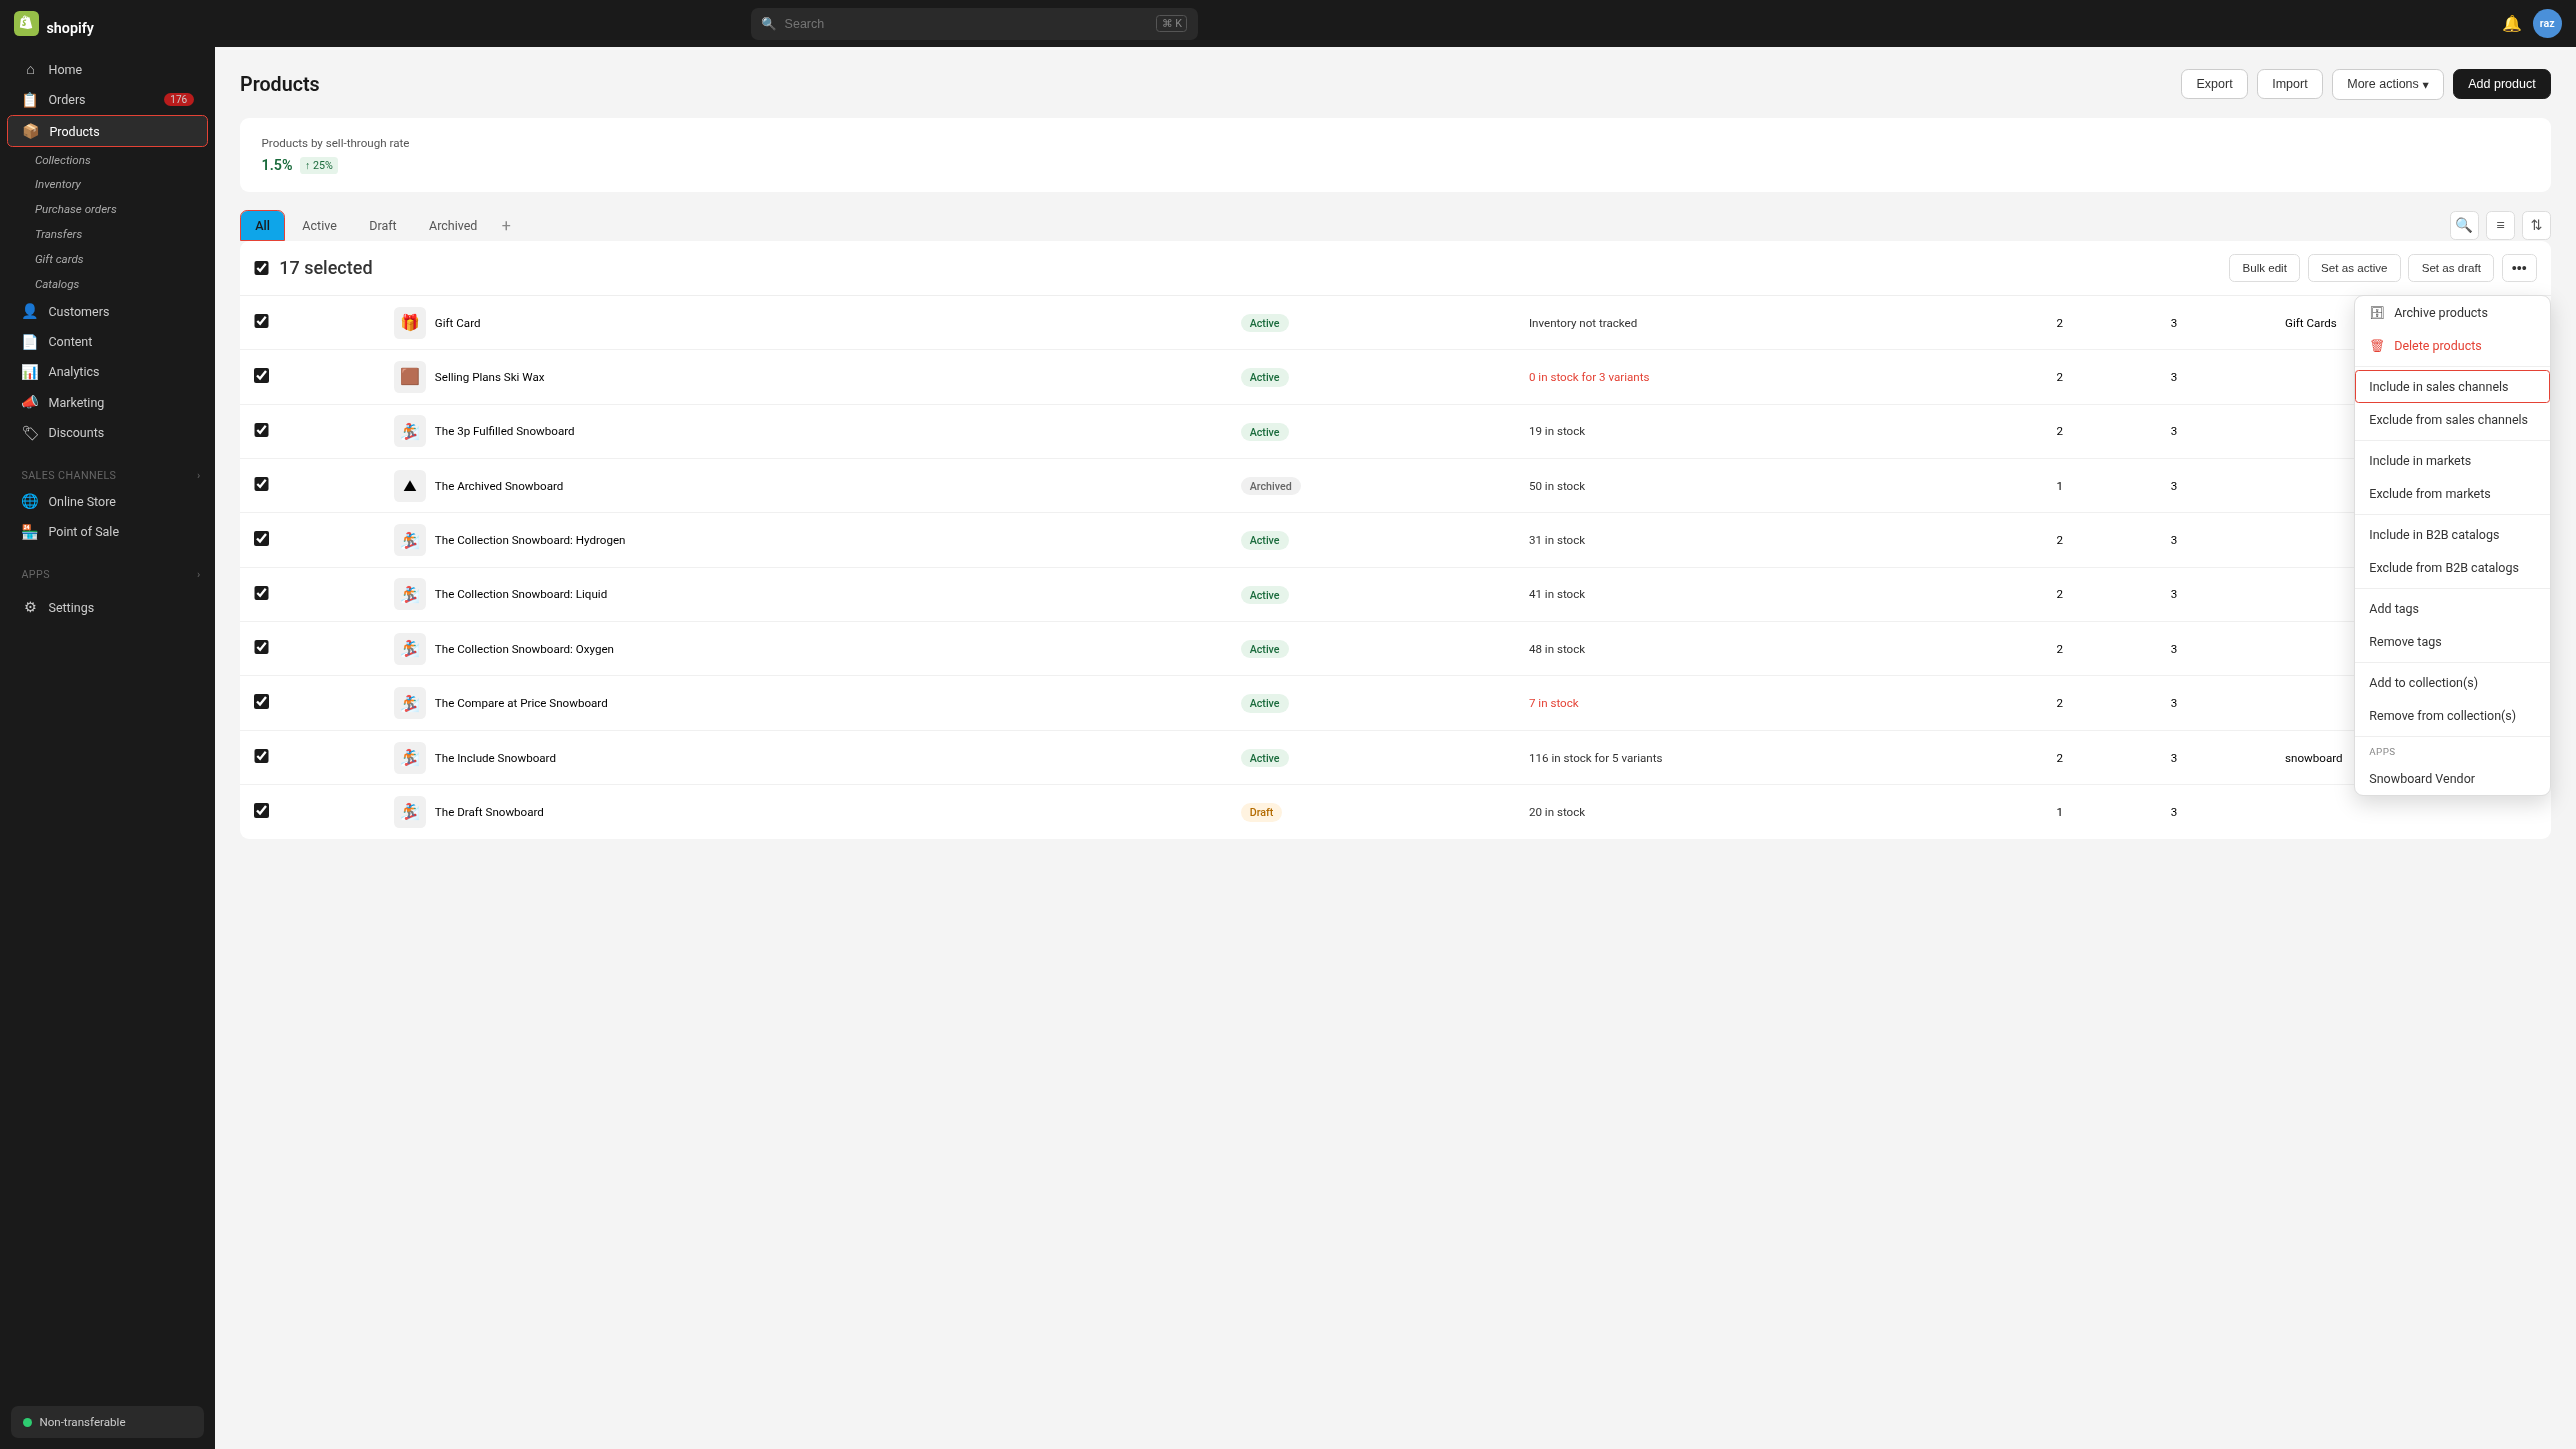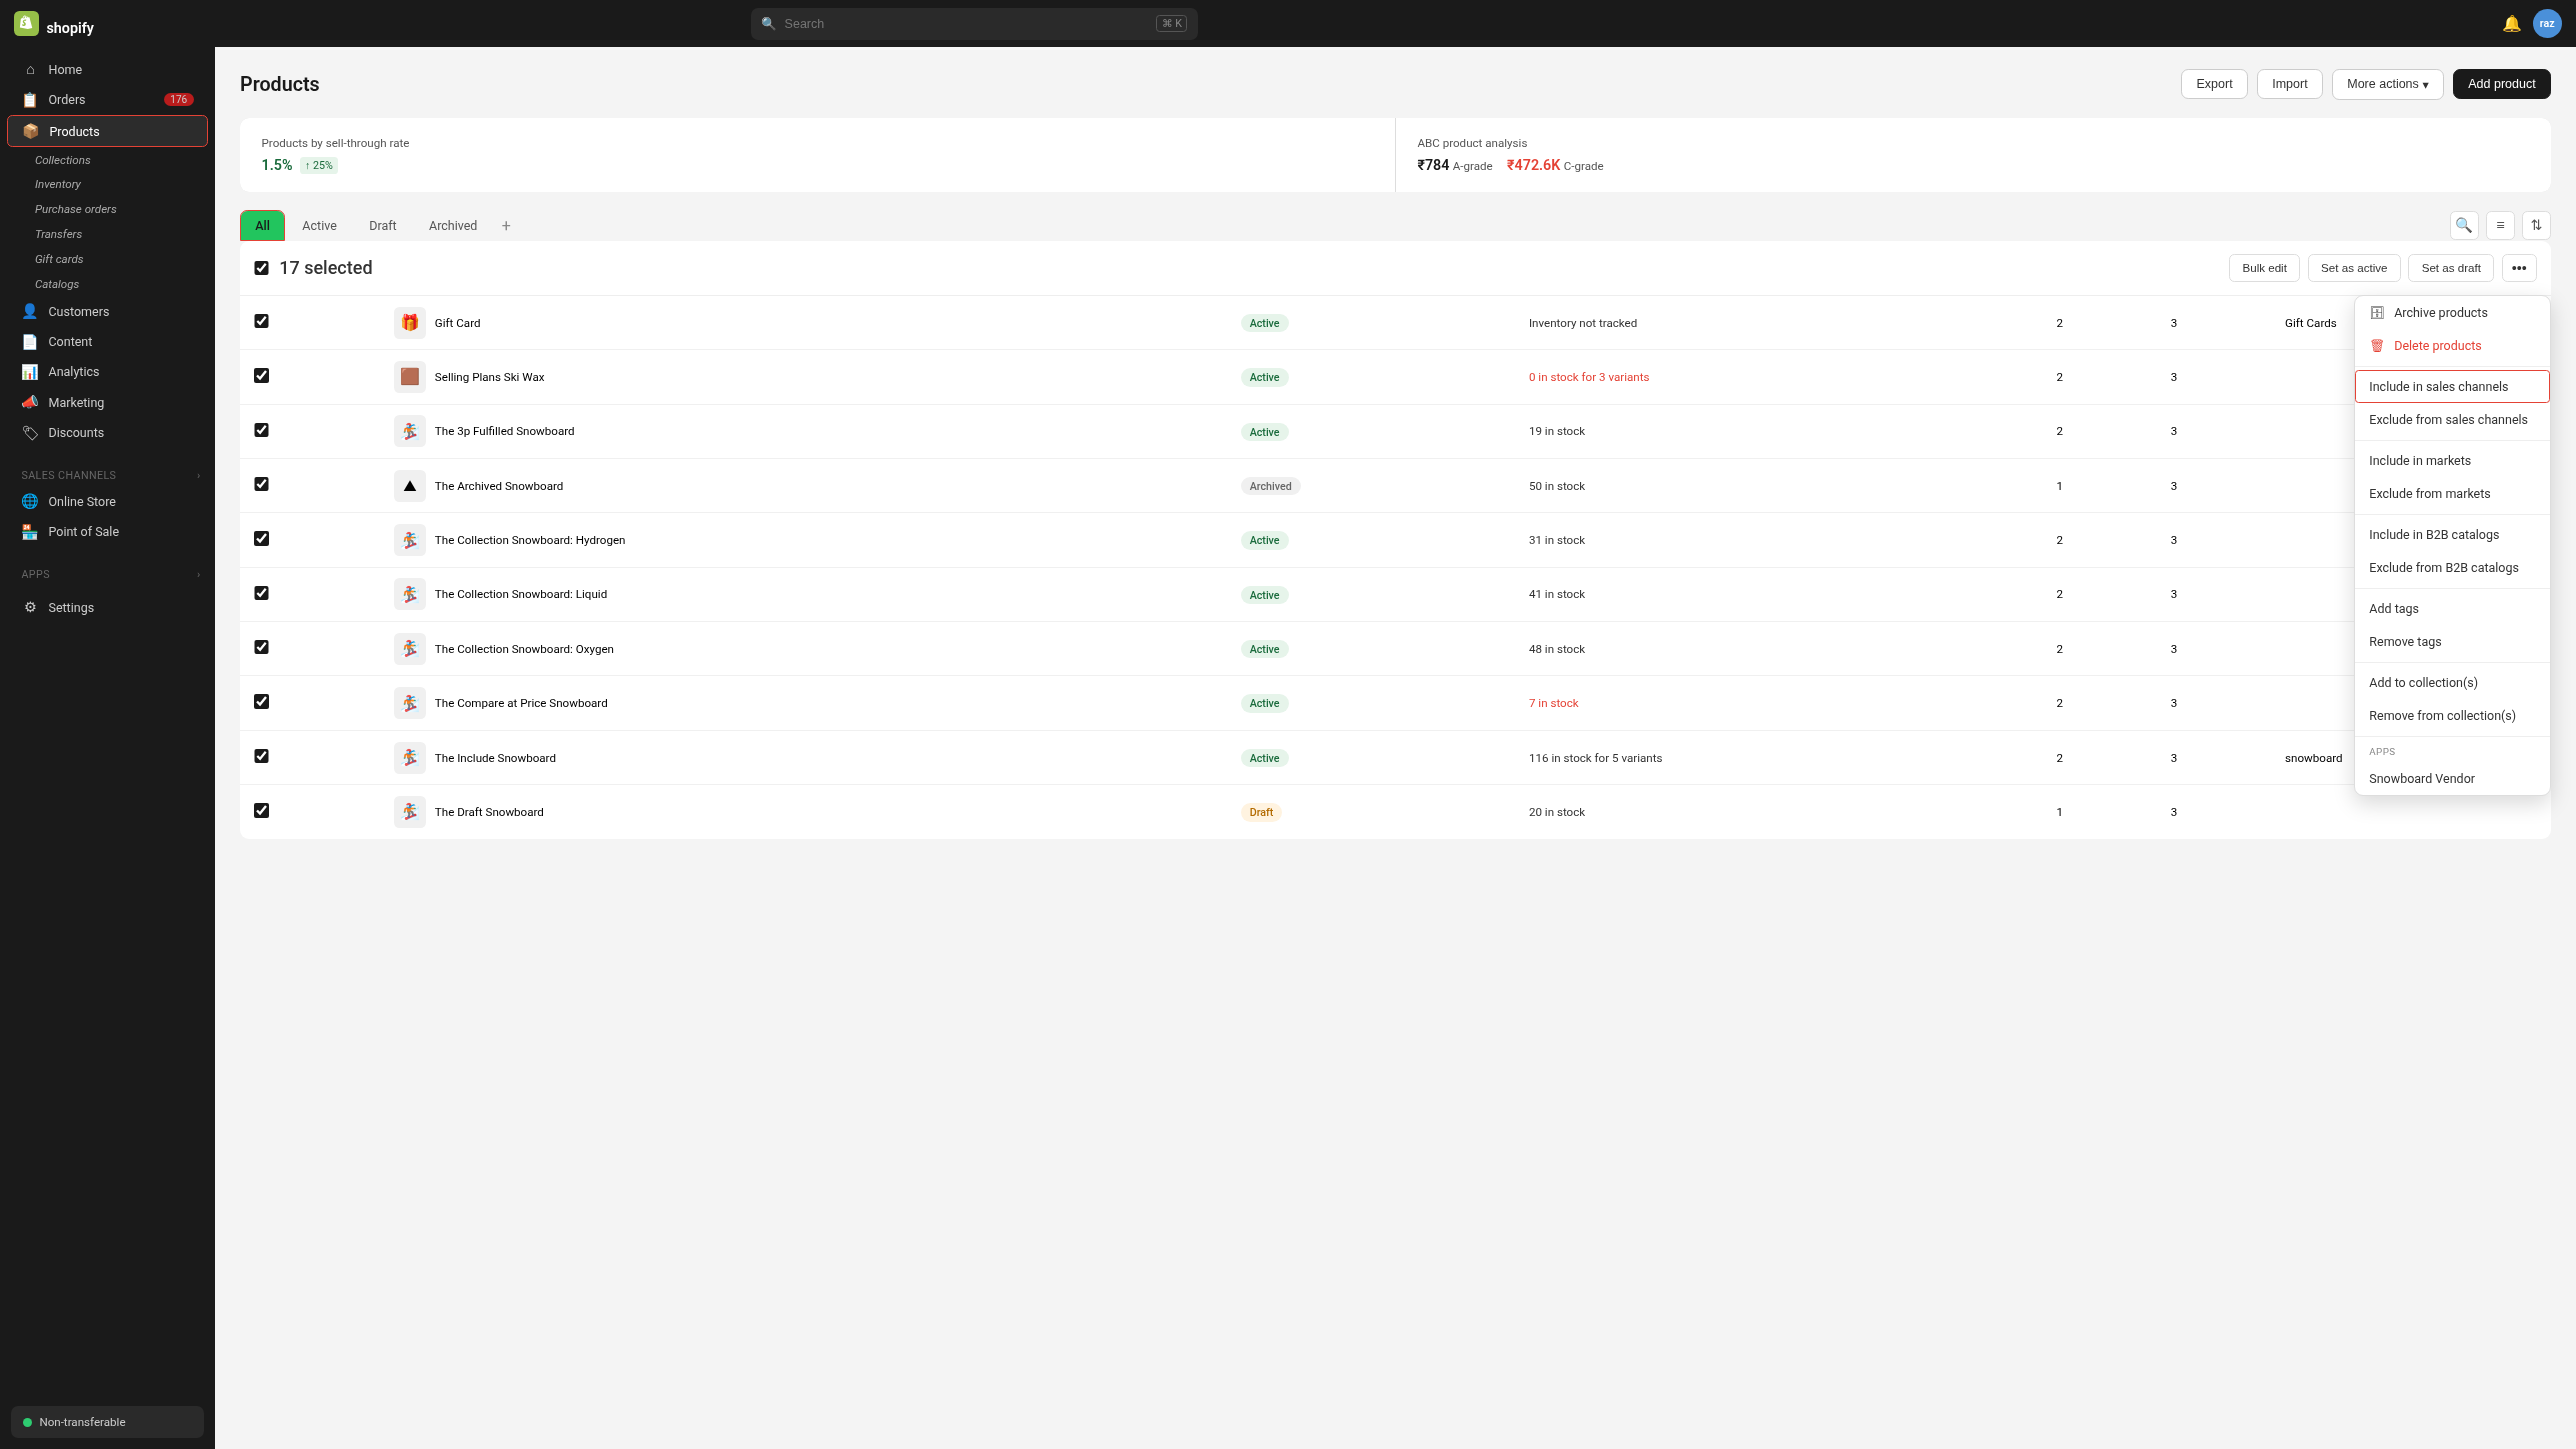--- a/index.html
+++ b/index.html
@@ -78,21 +78,21 @@
     .analytics-sub { color: #555; font-size: 11.6px; }
     .abc-values { display: flex; gap: 14.3px; }
     .abc-grade { font-size: 13.4px; color: #1a1a1a; }
     .abc-grade .amount { font-weight: 600; font-size: 14.3px; }
     .abc-grade .grade { color: #555; font-size: 11.6px; }
     .abc-grade.c-grade .amount { color: #e44235; }
 
     
     .tabs-row { display: flex; align-items: center; gap: 1.8px; margin-bottom: 0; border-bottom: none; }
     .tab { padding: 7.2px 14.3px; cursor: pointer; font-size: 12.5px; color: #555; border-radius: 7.2px 7.2px 0 0; border: 0.9px solid transparent; }
-    .tab.active { background: #22c55e; border-color: #ddd; border-bottom-color: white; color: #1a1a1a; font-weight: 500; outline: 1.8px solid #e44235; outline-offset: -1.8px; }
+    .tab.active { background: #0ea5e9; border-color: #ddd; border-bottom-color: white; color: #1a1a1a; font-weight: 500; outline: 1.8px solid #e44235; outline-offset: -1.8px; }
     .tab-add { color: #888; font-size: 16px; cursor: pointer; padding: 3.6px 7.2px; }
     .tabs-actions { margin-left: auto; display: flex; gap: 7.2px; }
     .icon-btn { background: white; border: 0.9px solid #ddd; border-radius: 5.4px; width: 29px; height: 29px; display: flex; align-items: center; justify-content: center; cursor: pointer; font-size: 14.3px; color: #555; }
 
     
     .table-area { background: white; border-radius: 9px; overflow: visible; position: relative; }
     .table-toolbar { display: flex; align-items: center; padding: 12.5px 14.3px; border-bottom: 0.9px solid #eee; gap: 10.7px; }
     .selected-label { font-size: 18px; color: #333; font-weight: 500; }
     .table-bulk-actions { margin-left: auto; display: flex; gap: 7.2px; }
     .bulk-btn { padding: 5.4px 12.5px; border-radius: 5.4px; font-size: 11.6px; cursor: pointer; border: 0.9px solid #ddd; background: white; color: #333; font-weight: 500; }
@@ -274,35 +274,20 @@
       </div>
 
       <div class="analytics-row">
         <div class="analytics-card">
           <div class="analytics-card-label">Products by sell-through rate</div>
           <div class="analytics-card-value">
             <span class="analytics-highlight">1.5%</span>
             <span class="analytics-badge">↑ 25%</span>
           </div>
         </div>
-        <div class="analytics-card">
-          <div class="analytics-card-label">ABC product analysis</div>
-          <div class="analytics-card-value">
-            <div class="abc-values">
-              <div class="abc-grade">
-                <span class="amount">₹784</span>
-                <span class="grade">A-grade</span>
-              </div>
-              <div class="abc-grade c-grade">
-                <span class="amount">₹472.6K</span>
-                <span class="grade">C-grade</span>
-              </div>
-            </div>
-          </div>
-        </div>
       </div>
 
       <div style="display:flex; align-items:center; margin-bottom:0;">
         <div class="tabs-row" id="tabs-row">
             <div class="tab active">All</div>
             <div class="tab">Active</div>
             <div class="tab">Draft</div>
             <div class="tab">Archived</div>
             <div class="tab-add">+</div>
           </div>

